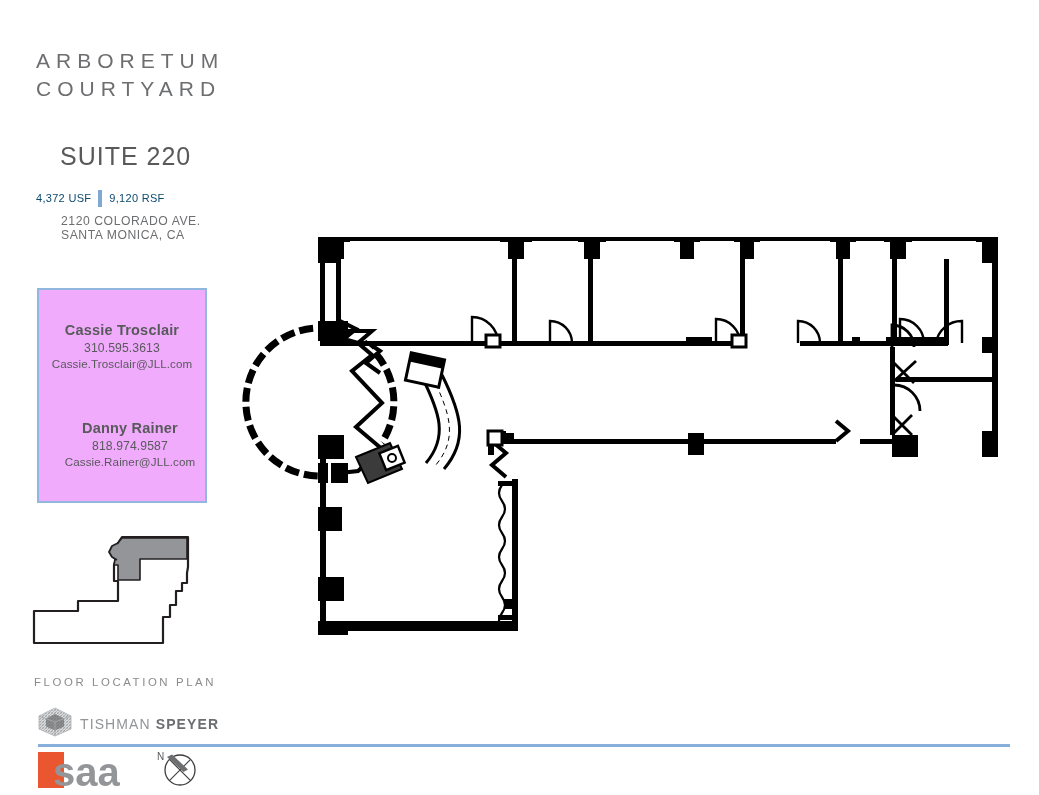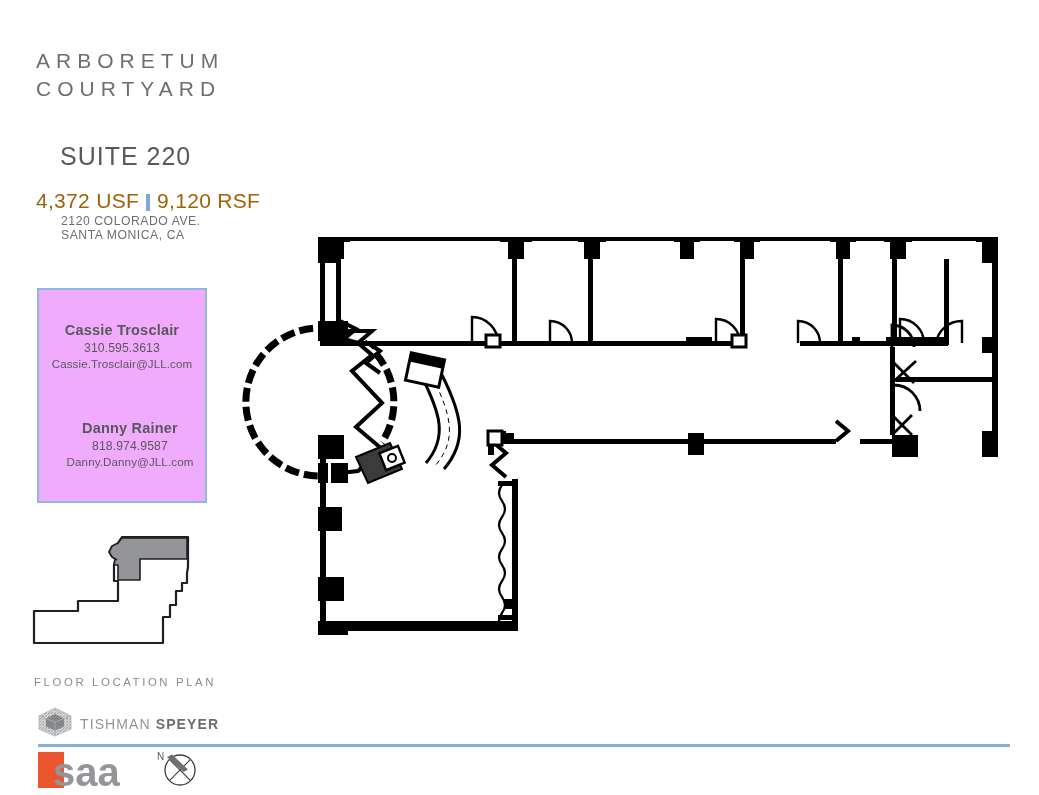--- a/index.html
+++ b/index.html
@@ -32,22 +32,22 @@
     position: absolute; left: 60px; top: 142px;
     color: #58595b;
     font-size: 25px;
     letter-spacing: 1.0px;
     font-weight: 400;
     white-space: nowrap;
   }
 
   #area-line {
     position: absolute; left: 36px; top: 189px;
-    color: #a16207;
-    font-size: 21px;
+    color: #0c4a6e;
+    font-size: 11px;
     letter-spacing: 0.3px;
     white-space: nowrap;
     display: flex; align-items: center;
   }
   #area-line .bar {
     display: inline-block;
     width: 4px; height: 17px;
     background: #7fa8d4;
     margin: 0 7px;
     position: relative; top: 1px;
@@ -148,21 +148,21 @@
 
   <div id="contact-box">
     <div class="contact" id="contact-1">
       <div class="name">Cassie Trosclair</div>
       <div class="phone">310.595.3613</div>
       <div class="email">Cassie.Trosclair@JLL.com</div>
     </div>
     <div class="contact" id="contact-2">
       <div class="name">Danny Rainer</div>
       <div class="phone">818.974.9587</div>
-      <div class="email">Danny.Danny@JLL.com</div>
+      <div class="email">Cassie.Rainer@JLL.com</div>
     </div>
   </div>
 
   <svg id="floor-loc" viewBox="0 0 180 140">
 
     <polygon points="92,12 158,12 158,42 157,48 157,58 152,58 152,66 146,66 146,80 140,80 140,92 133,92 133,118 57,118 4,118 4,86 48,86 48,76 88,76 88,56 84,56 84,40 86,34 82,30 86,24 88,18" fill="#ffffff" stroke="#231f20" stroke-width="2.2" stroke-linejoin="round"></polygon>
 
     <polygon points="92,13 157,13 157,34 110,34 110,55 88,55 88,40 84,40 85,34 81,30 85,24 88,18" fill="#939598" stroke="#231f20" stroke-width="1.6" stroke-linejoin="round"></polygon>
 
     <path d="M88,18 L82,21 L79,27 L82,32 L87,35" fill="#939598" stroke="#231f20" stroke-width="1.8" stroke-linejoin="round"></path>

